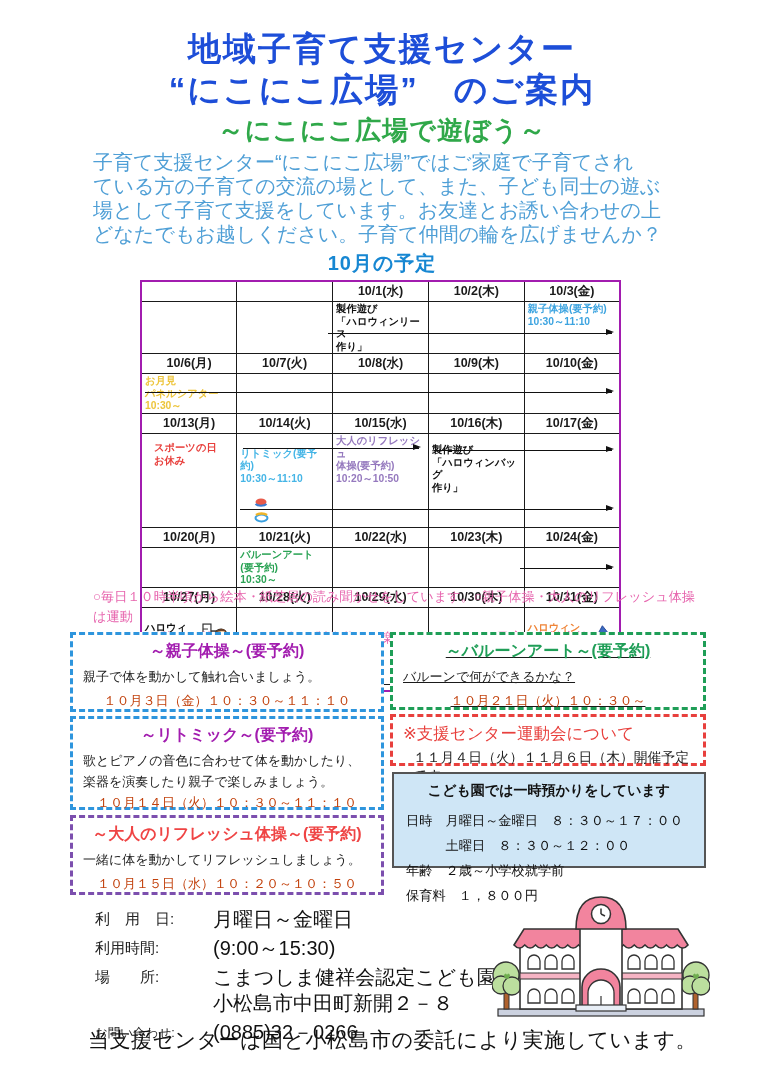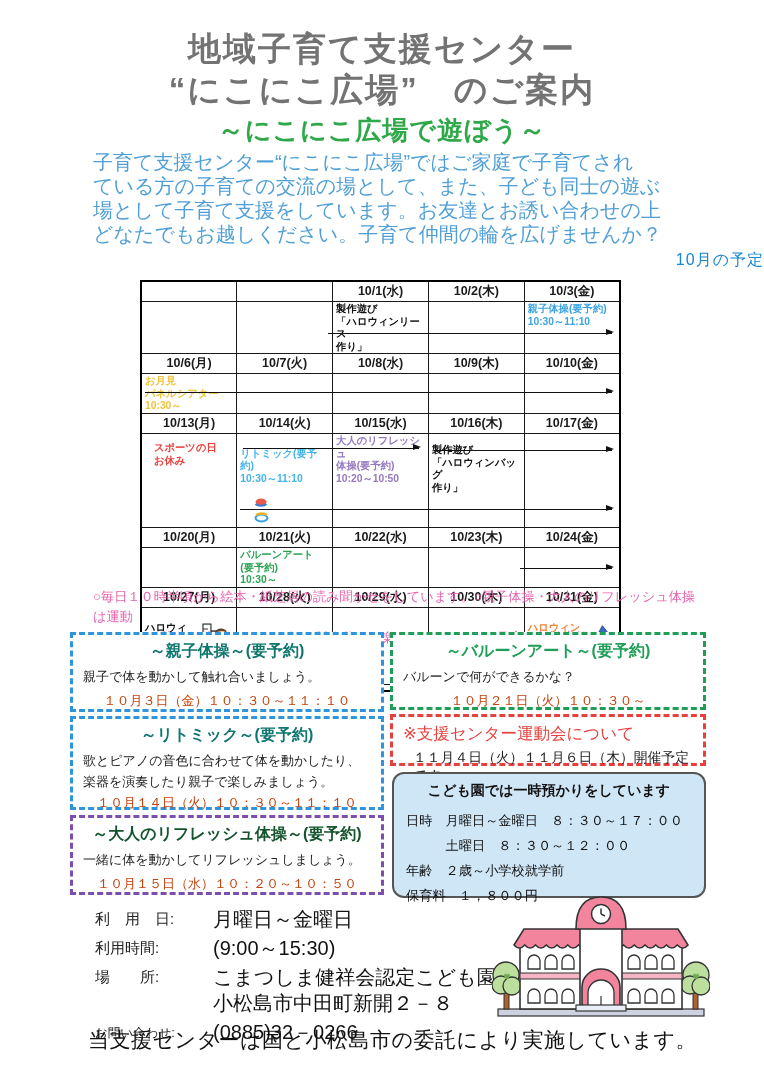--- a/index.html
+++ b/index.html
@@ -4,32 +4,32 @@
 <style>
   html,body { margin:0; padding:0; background:#888; }
   .page {
     position:relative; width:764px; height:1080px; margin:0 auto;
     background:#ffffff; overflow:hidden;
     font-family:"Liberation Sans","DejaVu Sans",sans-serif;
     color:#1a1a1a;
   }
   
   .title-block { position:absolute; top:28px; left:0; width:764px; text-align:center; }
-  .title-line { font-size:33px; font-weight:bold; color:#737373; letter-spacing:2px; line-height:1.25; }
+  .title-line { font-size:33px; font-weight:bold; color:#1d4ed8; letter-spacing:2px; line-height:1.25; }
   .subtitle   { font-size:26px; font-weight:bold; color:#2fa849; letter-spacing:1px; margin-top:2px; }
   
   .intro {
     position:absolute; top:150px; left:93px; width:596px;
     font-size:20px; line-height:1.20; color:#4f9fd6; white-space:pre-line;
   }
-  .cal-title { position:absolute; top:250px; left:0; width:764px; text-align:right;
-    font-size:16px; font-weight:normal; color:#1787d2; letter-spacing:1px; }
+  .cal-title { position:absolute; top:250px; left:0; width:764px; text-align:center;
+    font-size:20px; font-weight:bold; color:#1787d2; letter-spacing:1px; }
   
   .calendar { position:absolute; top:280px; left:140px; width:482px; }
-  table.cal { border-collapse:collapse; table-layout:fixed; width:481px; border:2px solid #000000; }
+  table.cal { border-collapse:collapse; table-layout:fixed; width:481px; border:2px solid #a21caf; }
   .cal th { border:1px solid #1a1a1a; height:16px; font-size:12.5px; font-weight:bold;
     text-align:center; padding:1px 0; background:#fff; }
   .cal td { border:1px solid #1a1a1a; height:38px; font-size:10.3px; vertical-align:top;
     padding:1px 2px 0 3px; line-height:1.22; white-space:pre-line; font-weight:600; }
   .cal tr.thin td { height:5px; padding:0; }
   .ev-skyblue { color:#3da4e0; }
   .ev-gold    { color:#edc53c; }
   .ev-red     { color:#e8403d; }
   .ev-cyan    { color:#45b5e6; }
   .ev-purple  { color:#9579be; }
@@ -43,23 +43,23 @@
   .measure-wrap, .hw-wrap { display:flex; align-items:flex-start; gap:3px; }
   .hw-wrap svg { margin-top:2px; }
   
   .notes { position:absolute; top:587px; left:93px; width:606px;
     font-size:13.2px; line-height:1.55; color:#e765ae; white-space:pre-line; }
   
   .ebox { position:absolute; box-sizing:border-box; background:#fff; padding:6px 10px 7px; }
   .ebox-title { text-align:center; font-size:16px; font-weight:bold; margin-bottom:5px; }
   .ebox-body  { font-size:13px; color:#222; line-height:1.6; }
   .ebox-date  { text-align:center; font-size:13px; color:#c2410c; margin-top:4px; }
-  .b-blue   { border:3px dashed #2e95dd; } .b-blue .ebox-title { color:#0f766e; }
-  .b-purple { border:3px dashed #7c4fae; } .b-purple .ebox-title { color:#14532d; }
-  .b-green  { border:3px dashed #1f9e57; } .b-green .ebox-title { color:#1f9e57; }
+  .b-blue   { border:3px dashed #2e95dd; } .b-blue .ebox-title { color:#a21caf; }
+  .b-purple { border:3px dashed #7c4fae; } .b-purple .ebox-title { color:#ef4444; }
+  .b-green  { border:3px dashed #1f9e57;text-decoration:underline; } .b-green .ebox-title { color:#1f9e57; }
   .b-red    { border:3px dashed #e8403d; }
   .undokai-title { font-size:16.5px; font-weight:normal; color:#e8403d; margin-bottom:4px; }
   .undokai-body  { font-size:13.8px; color:#222; padding-left:10px; }
   .kodomoen { position:absolute; box-sizing:border-box; background:#cfe6f6; border:2px solid #555;
     padding:8px 12px; }
   .kodomoen-title { text-align:center; font-size:14px; font-weight:bold; color:#111; margin-bottom:8px; }
   .kodomoen-line { font-size:13.2px; color:#111; line-height:1.9; white-space:pre; }
   
   .info { position:absolute; top:906px; left:95px; }
   .info-row { display:flex; margin-bottom:3px; }
@@ -266,21 +266,21 @@
 
   <div class="ebox b-green" style="top:632px; left:390px; width:316px; height:78px;">
     <div class="ebox-title">～バルーンアート～(要予約)</div>
     <div class="ebox-body">バルーンで何ができるかな？</div>
     <div class="ebox-date">１０月２１日（火）１０：３０～</div>
   </div>
   <div class="ebox b-red" style="top:714px; left:390px; width:316px; height:52px;">
     <div class="undokai-title">※支援センター運動会について</div>
     <div class="undokai-body">１１月４日（火）１１月６日（木）開催予定です。</div>
   </div>
-  <div class="kodomoen" style="top:772px; left:392px; width:314px; height:126px;border-radius:12px;">
+  <div class="kodomoen" style="top:772px; left:392px; width:314px; height:96px;">
     <div class="kodomoen-title">こども園では一時預かりをしています</div>
     <div class="kodomoen-line">日時　月曜日～金曜日　８：３０～１７：００</div>
     <div class="kodomoen-line">　　　土曜日　８：３０～１２：００</div>
     <div class="kodomoen-line">年齢　２歳～小学校就学前</div>
     <div class="kodomoen-line">保育料　１，８００円</div>
   </div>
 
   <div class="info">
     <div class="info-row">
       <div class="info-label">利　用　日:</div>

